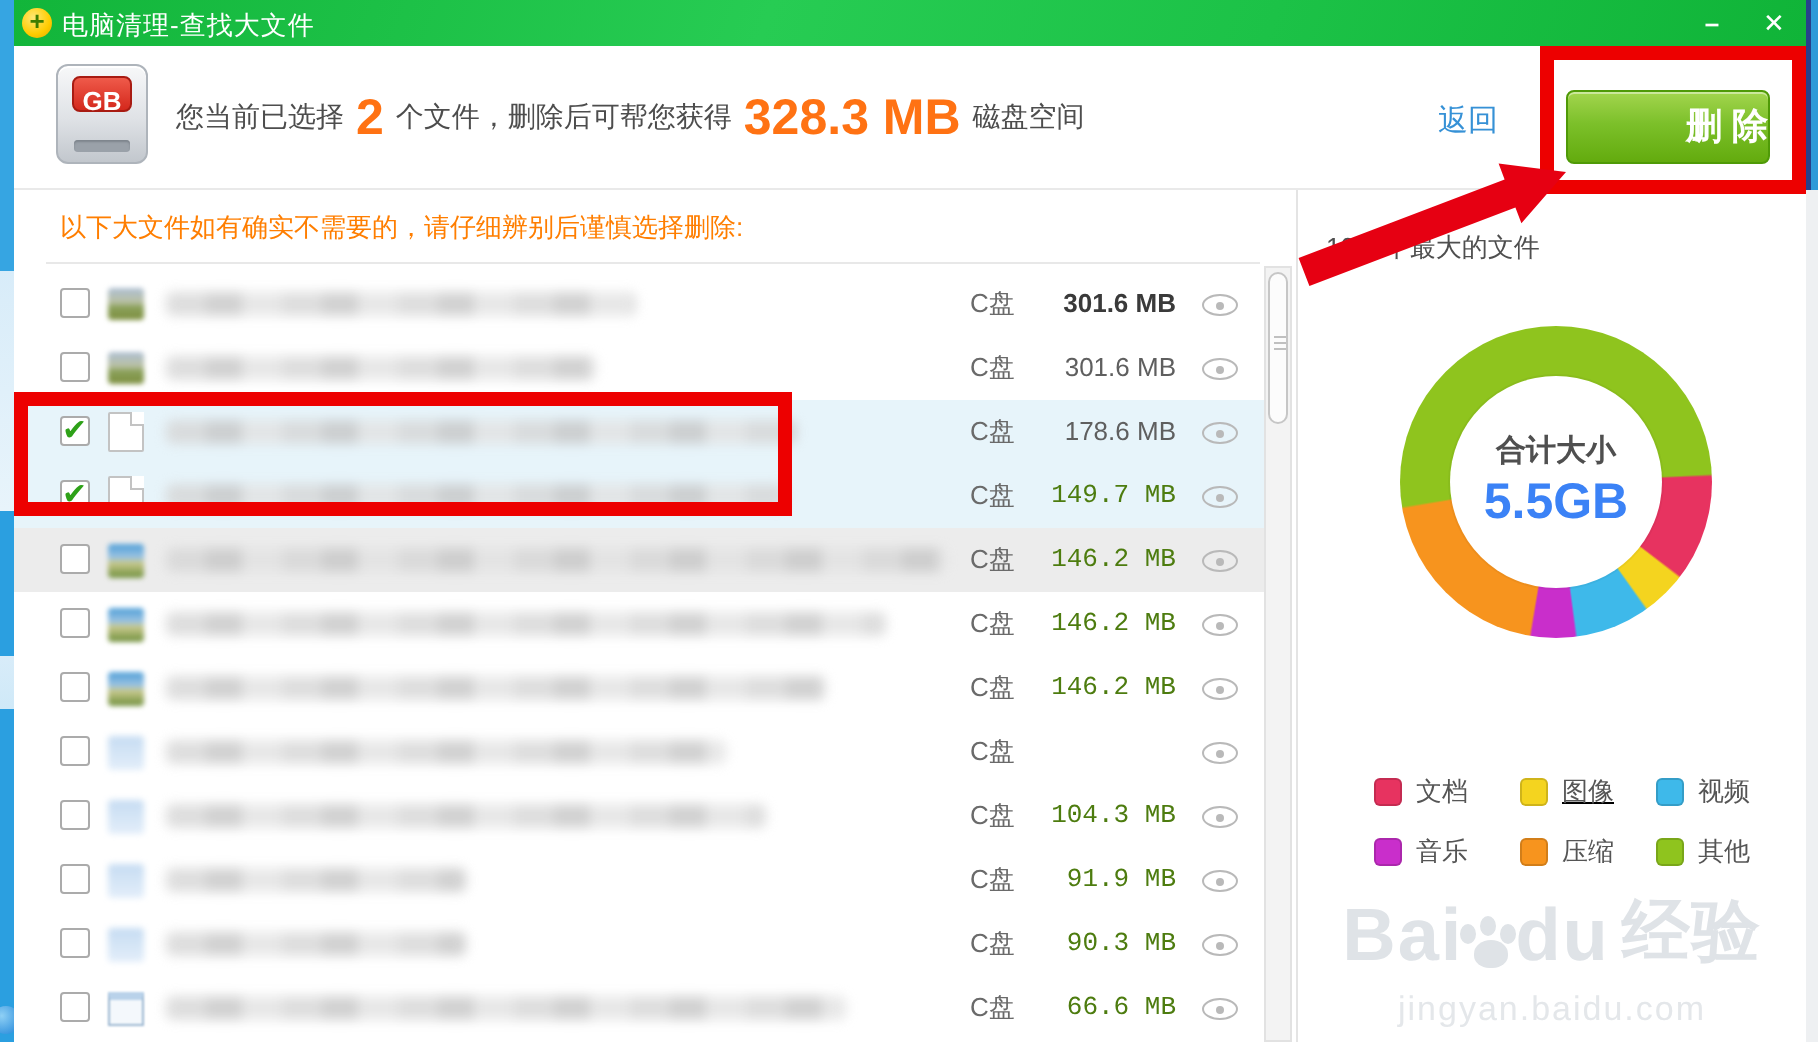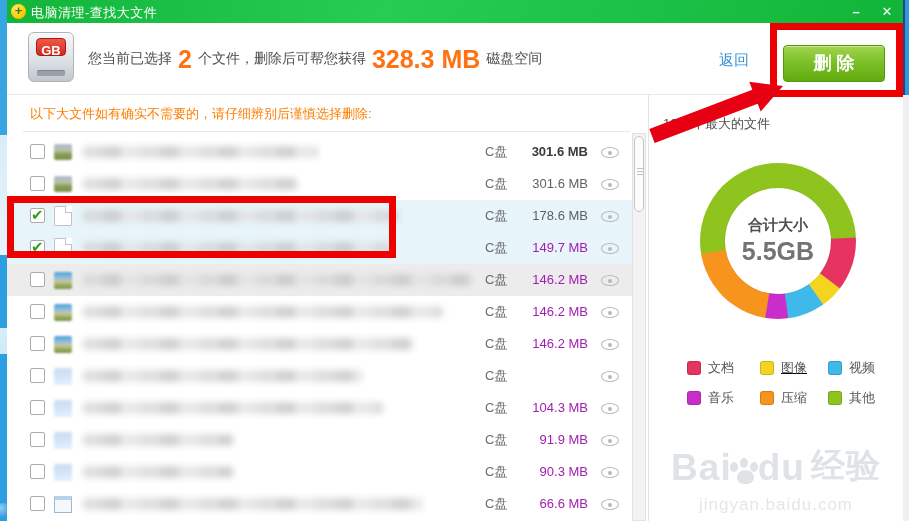--- a/index.html
+++ b/index.html
@@ -40,21 +40,21 @@
     color:#fff; font-weight:bold; font-size:13px; text-align:center; line-height:24px; }
   .gb-slot { position:absolute; left:8px; bottom:5px; width:28px; height:6px; border-radius:2px;
     background:#9aa1a9; box-shadow:inset 0 1px 1px #7e858d; }
   .header-msg { position:absolute; left:81px; top:0; height:72px; display:flex; align-items:center;
     font-size:14px; color:#4d4d4d; white-space:nowrap; }
   .header-msg .big { color:#ff7213; font-size:25px; font-weight:bold; margin:0 6px; letter-spacing:0; }
   .back-link { position:absolute; left:712px; top:28px; font-size:15px; color:#3691d6; cursor:pointer; }
   .delete-btn { position:absolute; left:776px; top:22px; width:102px; height:37px; border-radius:4px;
     background:linear-gradient(180deg,#a3d54e 0%,#7cc02a 45%,#63ab0e 100%); border:1px solid #4f9a07;
     box-shadow:inset 0 1px 0 rgba(255,255,255,.45); color:#fff; font-size:18px; font-weight:bold;
-    text-align:center; line-height:35px; cursor:pointer; }
+    text-align:right; line-height:35px; cursor:pointer; }
 
   
   .tip { position:absolute; left:23px; top:105px; font-size:13px; color:#ff7e00; }
   .hr1 { position:absolute; left:16px; top:131px; width:607px; height:1px; background:#e8e8e8; }
   .file-list { position:absolute; left:0; top:136px; width:625px; }
   .row { position:relative; width:100%; height:32px; background:#fff; }
   .row.sel { background:#e7f4fa; }
   .row.gray { background:#ececec; }
   .cb { position:absolute; left:23px; top:8px; width:15px; height:15px; background:#fff;
     border:1px solid #ababab; border-radius:2px; }
@@ -75,21 +75,21 @@
   .ficon.win { top:8px; height:17px; background:#f4f8fc; border:1px solid #9db8d2;
     border-top:4px solid #b9d2ea; filter:blur(.6px); }
   .nameblur { position:absolute; left:76px; top:10px; height:12px; border-radius:3px; opacity:.8;
     background:repeating-linear-gradient(90deg,#d6d6d6 0 20px,#c7c7c7 20px 38px,#e2e2e2 38px 58px);
     filter:blur(3px); }
   .drive { position:absolute; left:478px; top:0; width:42px; height:32px; line-height:32px;
     font-size:13px; color:#6a6a6a; }
   .size { position:absolute; left:498px; top:0; width:83px; height:32px; line-height:32px;
     font-size:13px; text-align:right; color:#5f5f5f; }
   .size.bold { font-weight:bold; color:#3a3a3a; }
-  .size.light { color:#a21caf; }
+  .size.light { color:#4d7c0f;font-family:Liberation Mono, monospace; }
   .eye { position:absolute; left:594px; top:11px; width:18px; height:11px; border:1px solid #b9b9b9;
     border-radius:50%; cursor:pointer; }
   .eye::after { content:""; position:absolute; left:5.5px; top:2.5px; width:4px; height:4px;
     border-radius:50%; background:#b9b9b9; }
 
   
   .scrollbar { position:absolute; left:625px; top:133px; width:14px; height:388px; background:#f3f3f3;
     border:1px solid #e2e2e2; }
   .scroll-handle { position:absolute; left:1px; top:2px; width:10px; height:76px; background:#fcfcfc;
     border:1px solid #c6c6c6; border-radius:6px; cursor:pointer; }
@@ -98,23 +98,23 @@
 
   
   .divider-v { position:absolute; left:641px; top:95px; width:1px; height:426px; background:#e4e4e4; }
   .right-panel { position:absolute; left:642px; top:95px; width:254px; height:426px; background:#fff; }
   .panel-subtitle { position:absolute; left:14px; top:20px; font-size:13px; color:#4f4f4f; }
   .donut { position:absolute; left:51px; top:68px; width:156px; height:156px; border-radius:50%; }
   .donut-hole { position:absolute; left:25px; top:25px; width:106px; height:106px; border-radius:50%;
     background:#fff; box-shadow:0 0 0 1px rgba(0,0,0,.04); display:flex; flex-direction:column;
     align-items:center; justify-content:center; }
   .donut-label { font-size:15px; color:#4f4f4f; font-weight:bold; }
-  .donut-value { font-size:25px; color:#737373; font-weight:bold; margin-top:2px; }
+  .donut-value { font-size:25px; color:#3b82f6; font-weight:bold; margin-top:2px; }
   .legend { position:absolute; left:38px; top:264px; width:210px; }
-  .legend-item { position:absolute; display:flex; align-items:center; }
+  .legend-item { position:absolute; display:flex; align-items:center;margin-top:28px; }
   .legend-swatch { width:14px; height:14px; border-radius:3px; border:1px solid rgba(0,0,0,.15); }
   .legend-label { margin-left:7px; font-size:13px; color:#555; }
 
   
   .watermark { position:absolute; left:0; top:348px; width:254px; text-align:center; color:#dfe3e7;
     user-select:none; }
   .wm-brand { font-size:37px; font-weight:bold; letter-spacing:1px; display:inline-flex;
     align-items:flex-end; }
   .wm-paw { position:relative; width:30px; height:30px; margin:0 -2px 2px -2px; }
   .wm-paw-pad { position:absolute; left:7px; top:13px; width:17px; height:14px; border-radius:50% 50% 45% 45%;

